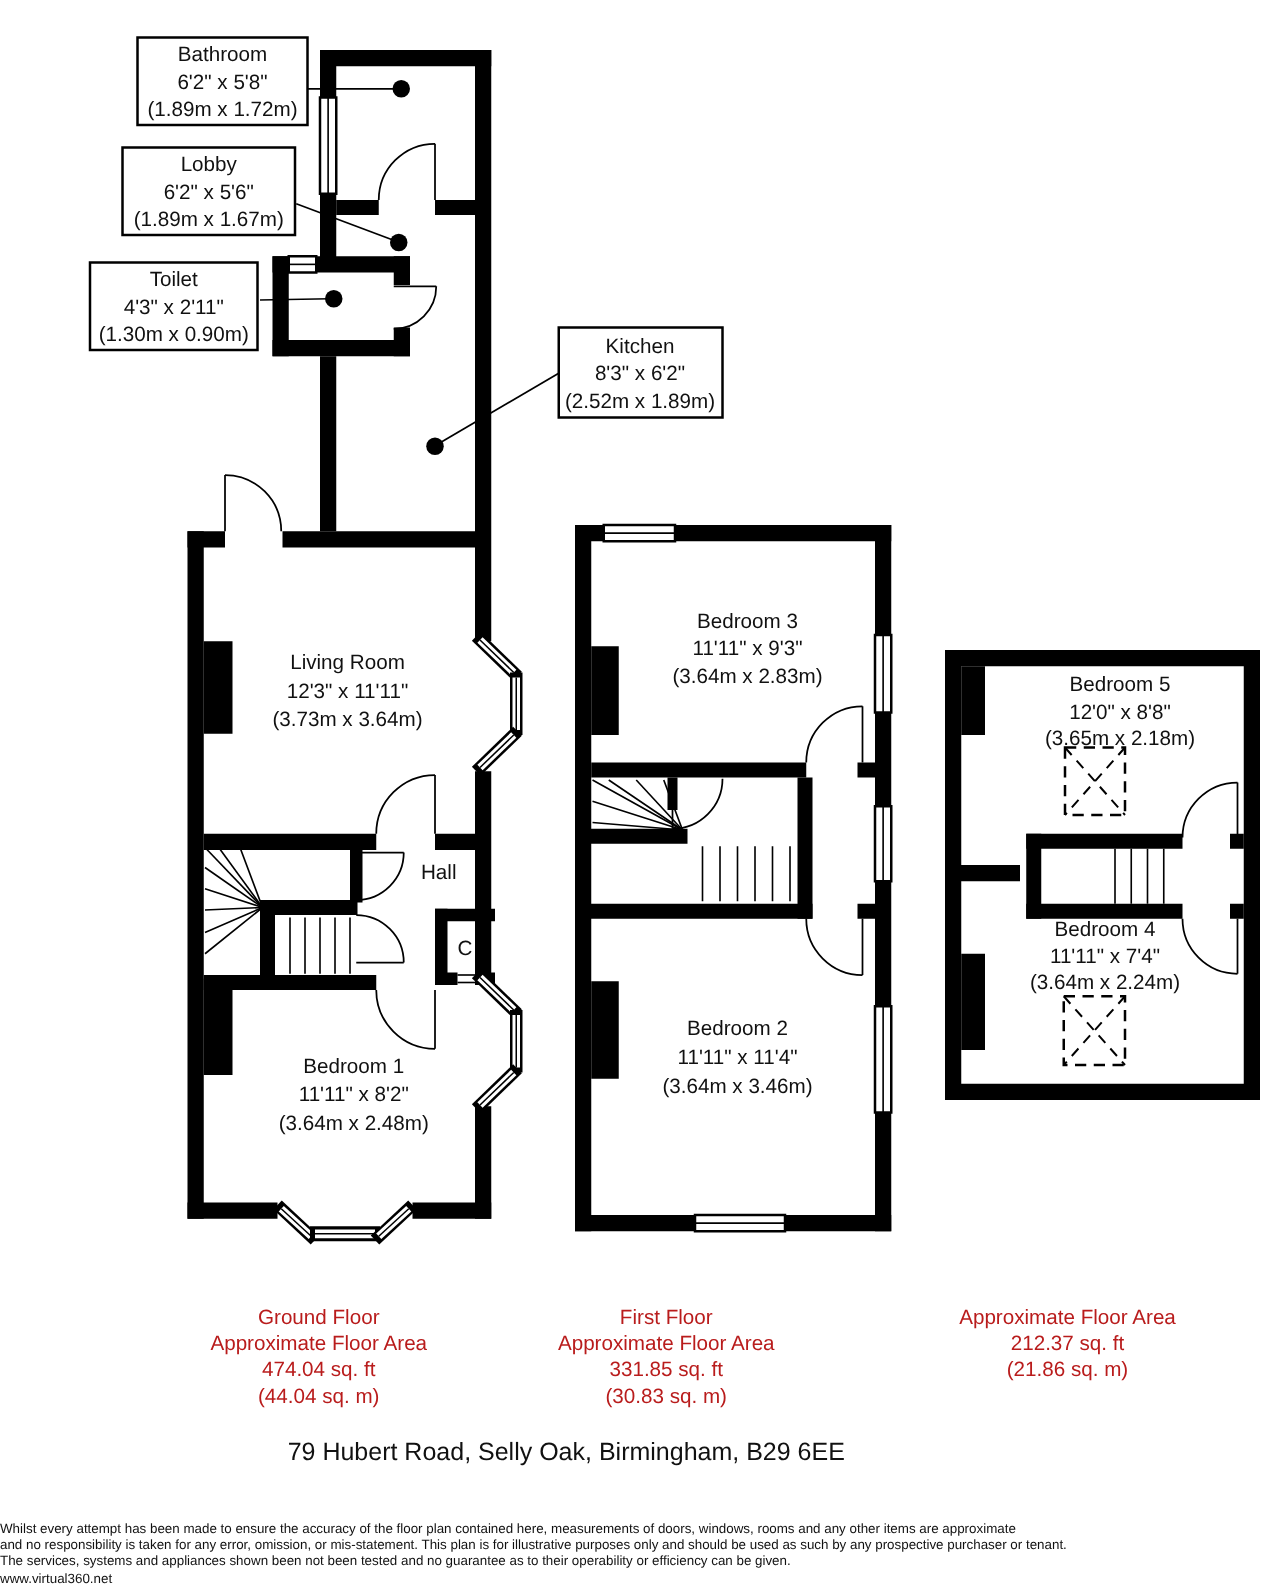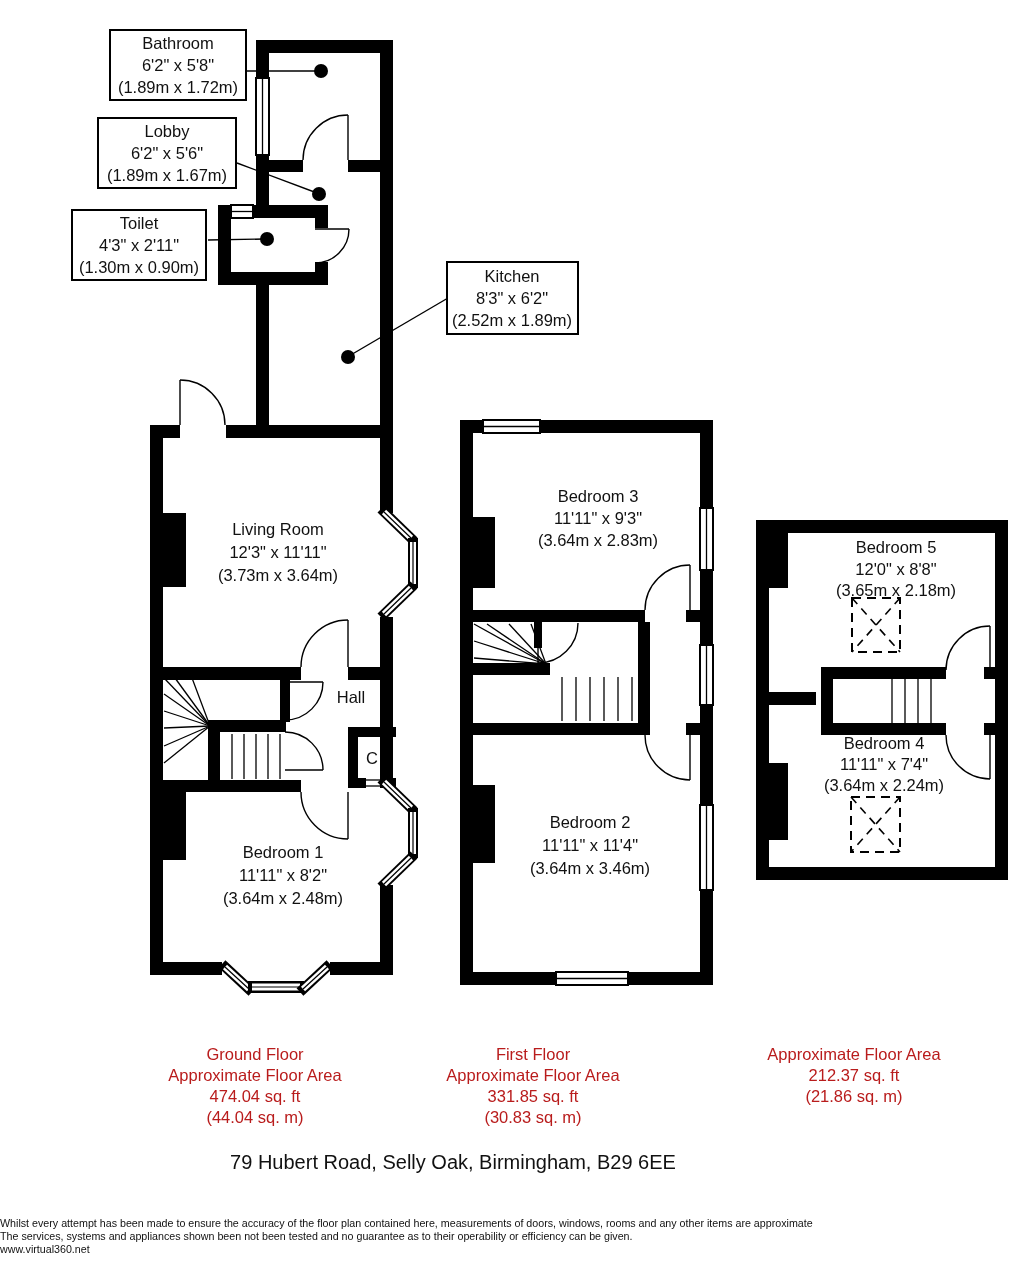--- a/index.html
+++ b/index.html
@@ -315,17 +315,18 @@
   <div>212.37 sq. ft</div>
   <div>(21.86 sq. m)</div>
 </div>
 
 
 <div class="page-title">79 Hubert Road, Selly Oak, Birmingham, B29 6EE</div>
 
 
 <div class="disclaimer">
   <div>Whilst every attempt has been made to ensure the accuracy of the floor plan contained here, measurements of doors, windows, rooms and any other items are approximate</div>
+  <div>and no responsibility is taken for any error, omission, or mis-statement. This plan is for illustrative purposes only and should be used as such by any prospective purchaser or tenant.</div>
   <div>The services, systems and appliances shown been not been tested and no guarantee as to their operability or efficiency can be given.</div>
   <div>www.virtual360.net</div>
 </div>
 
 </div>
 
 </body></html>

